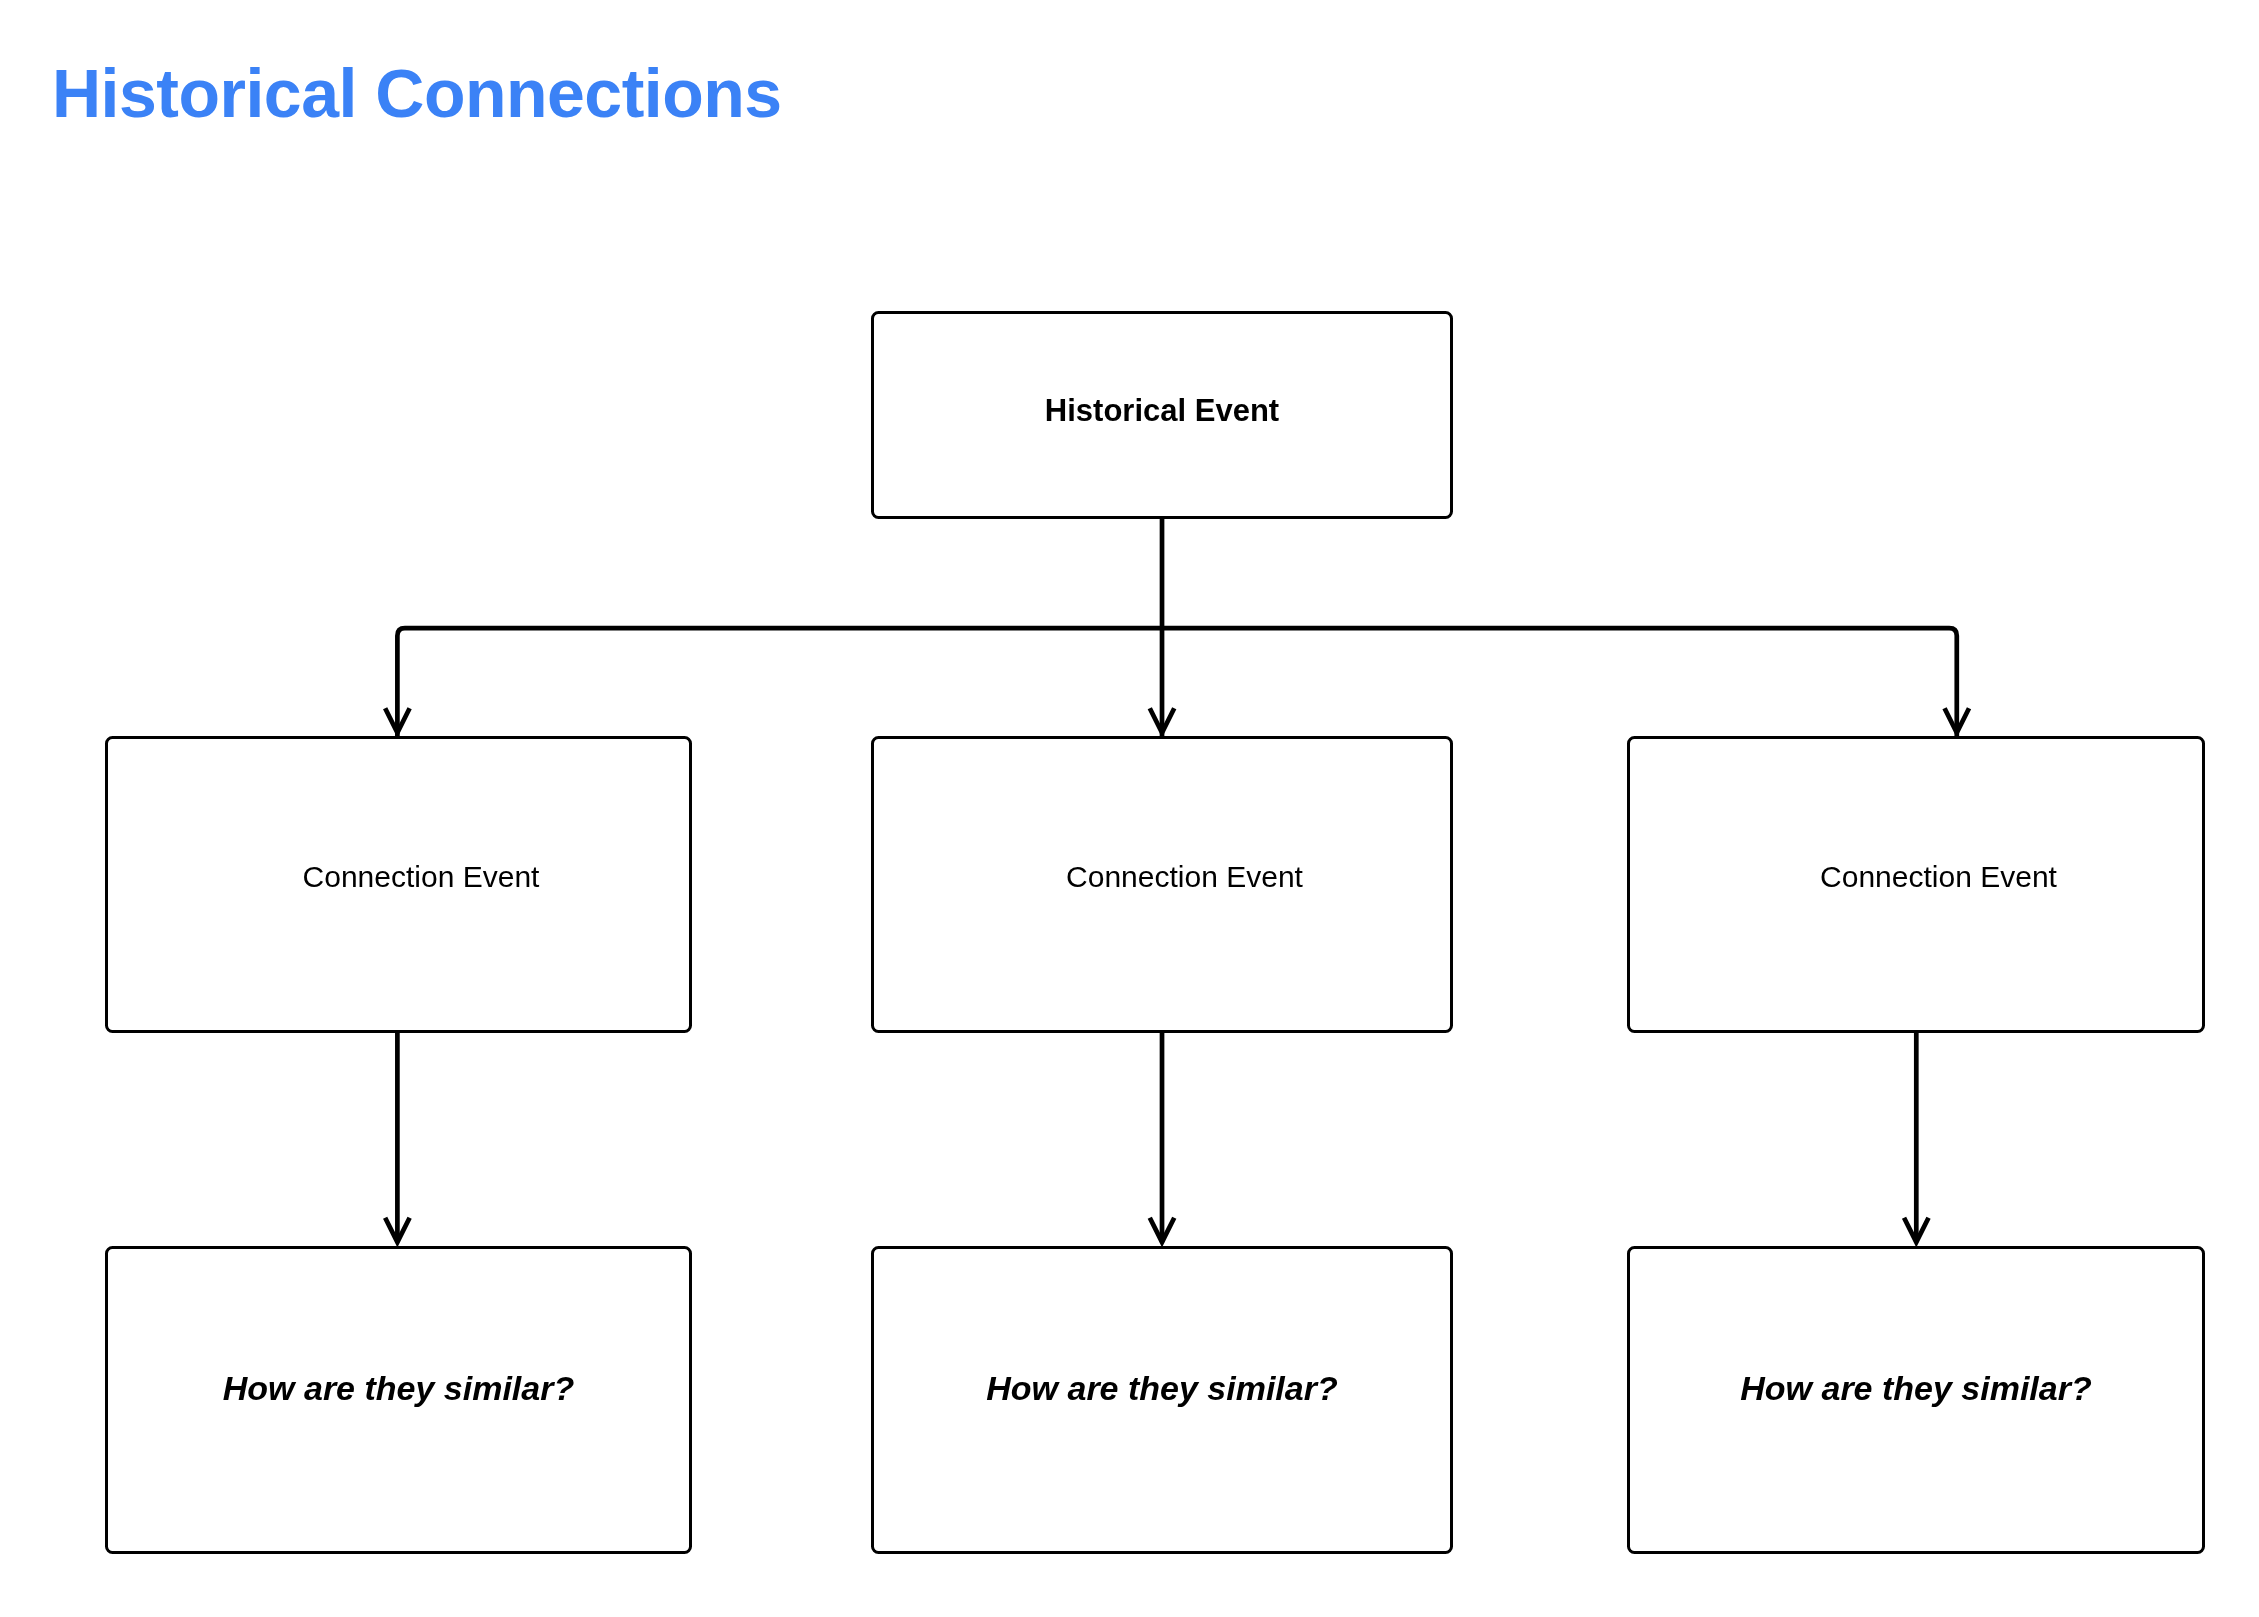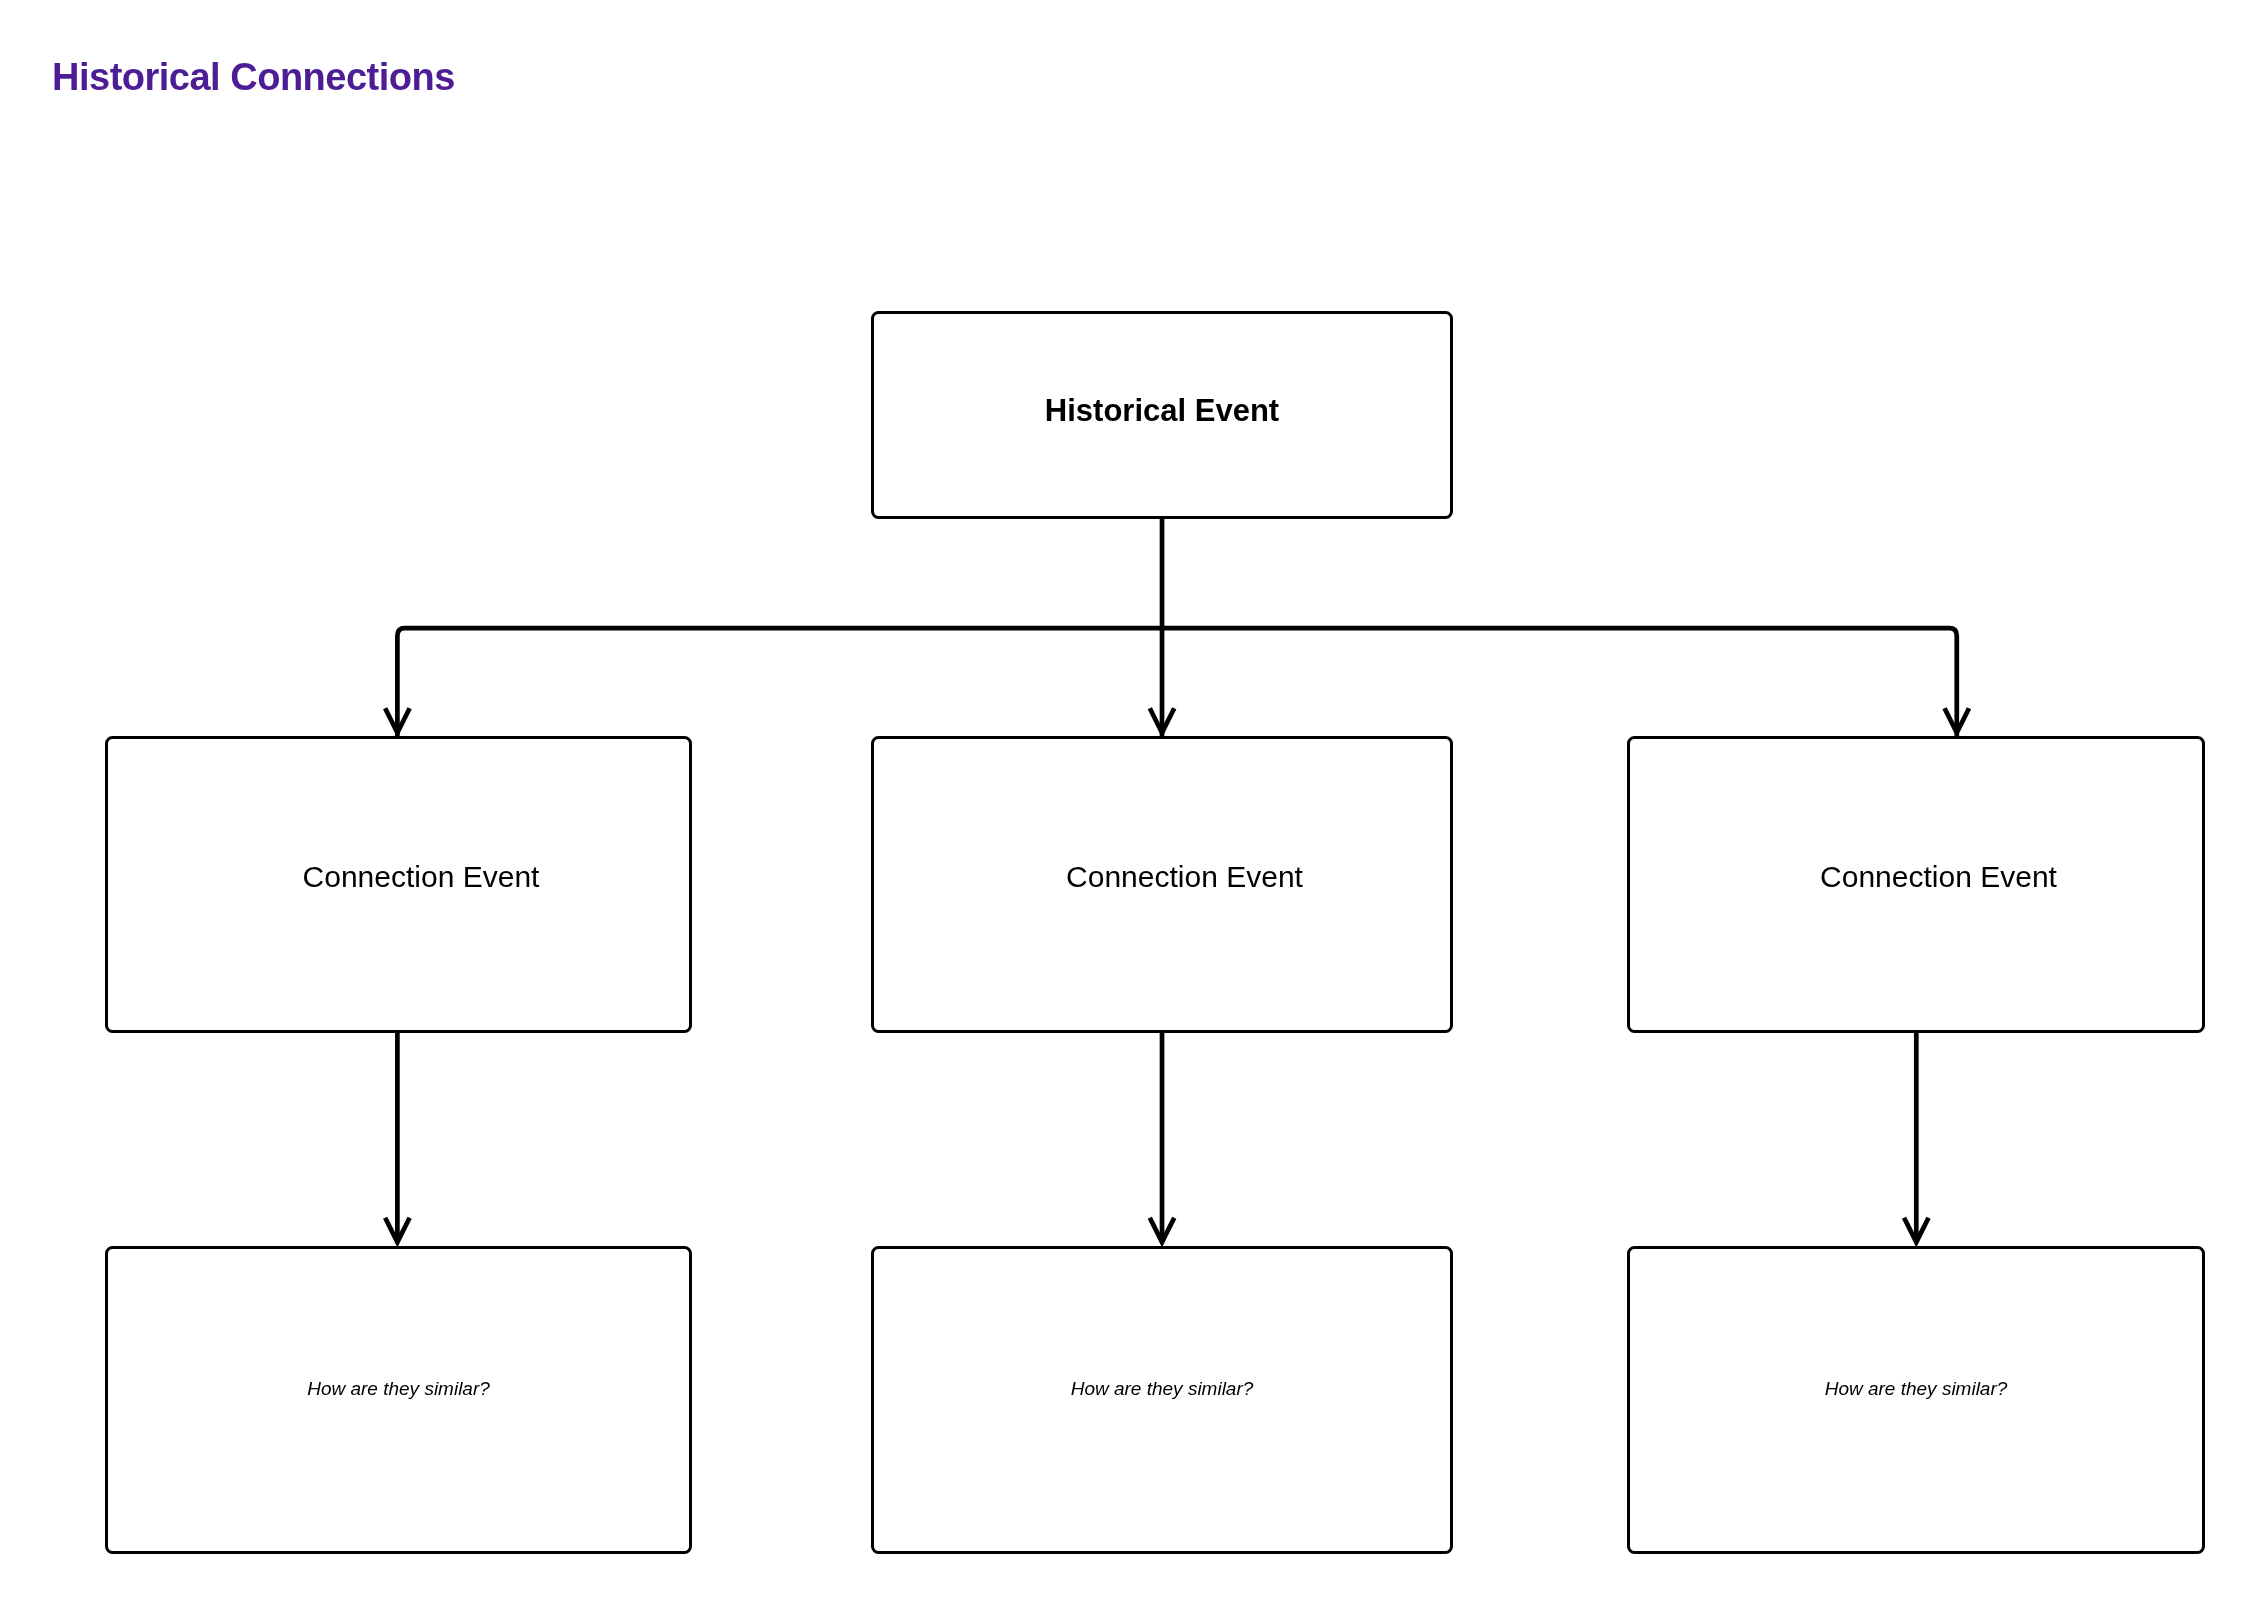--- a/index.html
+++ b/index.html
@@ -19,24 +19,24 @@
     background: #ffffff;
     overflow: hidden;
   }
 
   
   #page-title {
     position: absolute;
     left: 52px;
     top: 58px;
     font-family: "Liberation Sans Narrow", "Liberation Sans", sans-serif;
-    font-size: 38px;
+    font-size: 68px;
     font-weight: bold;
     letter-spacing: -0.5px;
-    color: #4c1d95;
+    color: #3b82f6;
     white-space: nowrap;
     line-height: 1.05;
   }
 
   
   #connectors {
     position: absolute;
     left: 0;
     top: 0;
     width: 2260px;
@@ -106,22 +106,22 @@
     position: relative;
     top: -7.5px;
   }
 
   
   .node.row3 {
     top: 1246px;
     height: 308px;
   }
   .node.row3 .node-label {
-    font-size: 19px;
-    font-weight: normal;
+    font-size: 34px;
+    font-weight: bold;
     font-style: italic;
     position: relative;
     top: -11.3px;
   }
 
   
   .col-left   { left: 105px;  width: 587px; }
   .col-mid    { left: 871px;  width: 582px; }
   .col-right  { left: 1627px; width: 578px; }
 </style>

